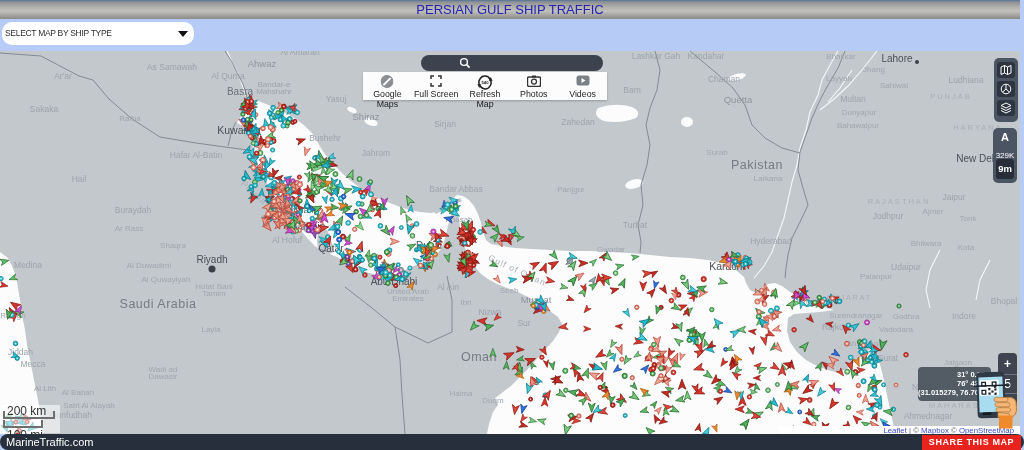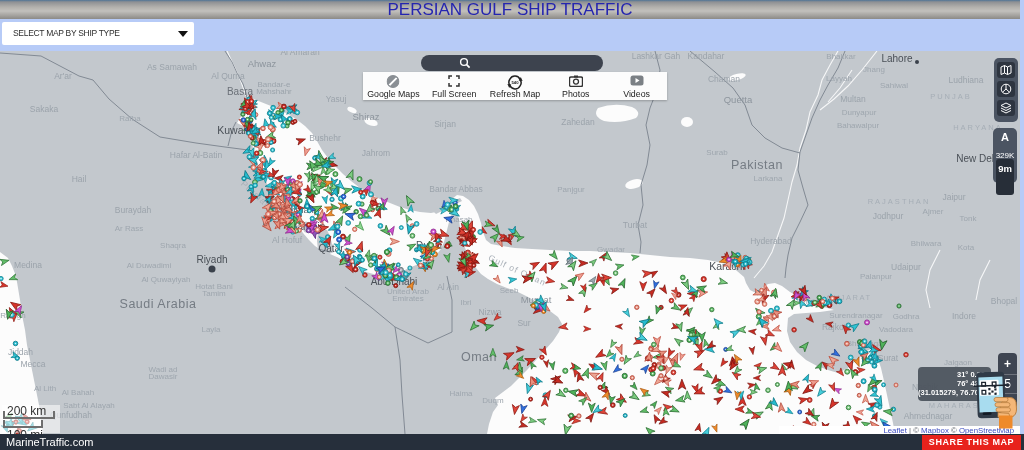--- a/index.html
+++ b/index.html
@@ -1,46 +1,46 @@
 <!DOCTYPE html>
 <html><head><meta charset="utf-8">
 <style>
 * { margin:0; padding:0; box-sizing:border-box; }
 html,body { width:1024px; height:450px; overflow:hidden; background:#b7cbf7;
   font-family:"Liberation Sans", sans-serif; }
 #titlebar { position:absolute; left:0; top:0; width:1020px; height:19px;
   background:linear-gradient(180deg,#4f7496 0%,#8e9093 10%,#b3b1ad 38%,#c2c0bc 58%,#8c8a86 100%);
-  text-align:center; line-height:19.5px; font-size:17px; font-weight:normal; color:#2525b0; }
+  text-align:center; line-height:19.5px; font-size:13px; font-weight:normal; color:#2525b0; }
 #selectbox { position:absolute; left:2px; top:22px; width:192px; height:23px; background:#fff;
-  border-radius:2px; font-size:8.5px; color:#2e2e2e; line-height:23px; padding-left:11px; letter-spacing:-0.3px; }
+  border-radius:10px; font-size:8.5px; color:#2e2e2e; line-height:23px; padding-left:3px; letter-spacing:-0.3px; }
 #caret { position:absolute; right:6px; top:9px; width:0; height:0;
   border-left:5.5px solid transparent; border-right:5.5px solid transparent; border-top:6.5px solid #111; }
 #map { position:absolute; left:0; top:51px; width:1020px; height:383px; background:#7dd3fc; overflow:hidden; }
 #searchpill { position:absolute; left:421px; top:4px; width:182px; height:16px; background:#3d434e;
   border-radius:9px; }
-#toolbar { position:absolute; left:363px; top:21px; width:304px; height:28px; background:#fcfcfc;
+#toolbar { position:absolute; left:363px; top:21px; width:244px; height:28px; background:#fcfcfc;
   box-shadow:0 1px 2px rgba(0,0,0,0.25); display:flex; }
 .tb { flex:1; text-align:center; font-size:8.8px; color:#1c1c1c; position:relative; padding-top:17px; }
 .tb svg { position:absolute; top:3px; left:50%; transform:translateX(-50%); }
 .ctl { position:absolute; background:#4b5462; border-radius:5px; }
 .cbtn { position:absolute; left:3px; width:18px; height:16px; background:#2e3540; border-radius:3px; }
 .cbtn svg { position:absolute; left:3px; top:2px; }
 #tooltip { position:absolute; left:918px; top:316px; width:73px; height:34px;
   background:rgba(74,81,91,0.92); border-radius:4px; color:#fff; font-size:7.5px; font-weight:bold;
   text-align:right; padding:3px 6px 0 0; line-height:9.2px; white-space:nowrap; }
 #zoomctl { position:absolute; left:998px; top:302px; width:19px; height:55px; background:#3e4551;
   border-radius:4px; color:#fff; text-align:center; font-size:12px; }
 #attrib { position:absolute; left:779px; top:374.5px; width:241px; height:17px; background:#fff;
   font-size:7.8px; color:#3c4cc0; text-align:right; padding-right:6px; line-height:9.5px; }
 #attrib .g { color:#5a5f66; }
 #scalebox { position:absolute; left:2px; top:354px; width:58px; height:28px; background:rgba(255,255,255,0.55); }
 .sline { position:absolute; left:3px; border:2px solid #6e6e6e; border-top:none; height:8px; }
 .stext { position:absolute; left:7px; font-size:12px; color:#333; }
 #footer { position:absolute; left:0; top:434px; width:1024px; height:16px; background:#262f3b;
-  color:#fff; font-size:11px; line-height:16px; padding-left:6px; }
+  color:#fff; font-size:11px; line-height:16px; padding-left:6px;border-radius:8px; }
 #sharebtn { position:absolute; right:3px; top:1px; width:99px; height:30px; background:#e8221c;
   color:#fff; font-size:9px; font-weight:bold; text-align:center; line-height:14px; letter-spacing:0.6px; }
 </style></head>
 <body>
 <div id="titlebar">PERSIAN GULF SHIP TRAFFIC</div>
 <div id="selectbox">SELECT MAP BY SHIP TYPE<div id="caret"></div></div>
 <div id="map">
 <svg width="1020" height="383" viewBox="0 51 1020 383" font-family="Liberation Sans, sans-serif">
 <defs>
 <path id="a" d="M0,-4.6 L3.3,4.3 L0,2.1 L-3.3,4.3 Z" stroke-width="0.7"></path>
@@ -1825,21 +1825,21 @@
           <path d="M6,1 L11,3.5 L6,6 L1,3.5 Z"></path>
           <path d="M1,6 L6,8.5 L11,6"></path>
           <path d="M1,8.5 L6,11 L11,8.5"></path>
         </svg>
       </div>
 </div>
 <div class="ctl" style="left:993px;top:77px;width:24px;height:55px;color:#fff;text-align:center;">
  <div style="font-size:11px;font-weight:bold;padding-top:3px;">A</div>
  <div style="font-size:8px;margin-top:8px;">329K</div>
  <div style="width:0;height:0;margin:1px auto 0;border-left:4px solid transparent;border-right:4px solid transparent;border-top:4px solid #2d343e;"></div>
- <div style="position:absolute;left:3px;top:31px;width:18px;height:36px;background:#272e38;border-radius:3px;font-size:9.5px;font-weight:bold;line-height:20px;">9m</div>
+ <div style="position:absolute;left:3px;top:31px;width:18px;height:20px;background:#272e38;border-radius:3px;font-size:9.5px;font-weight:bold;line-height:20px;">9m</div>
 </div>
 <div id="zoomctl">
       <div style="padding-top:4px;font-weight:bold;font-size:12px;">+</div>
       <div style="margin-top:3px;border-top:1px solid rgba(255,255,255,0.25);padding-top:2px;">5</div>
       <div style="margin-top:2px;border-top:1px solid rgba(255,255,255,0.25);"></div>
     </div>
 <div id="tooltip">31° 0.92<br>76° 42.3<br>(31.015279, 76.7065</div>
 <svg style="position:absolute;left:960px;top:316px;z-index:5;" width="60" height="66" viewBox="0 0 60 66">
  <g transform="rotate(-2 31 28)">
  <rect x="17" y="5" width="28" height="46" rx="4" fill="#2f3a47"></rect>

